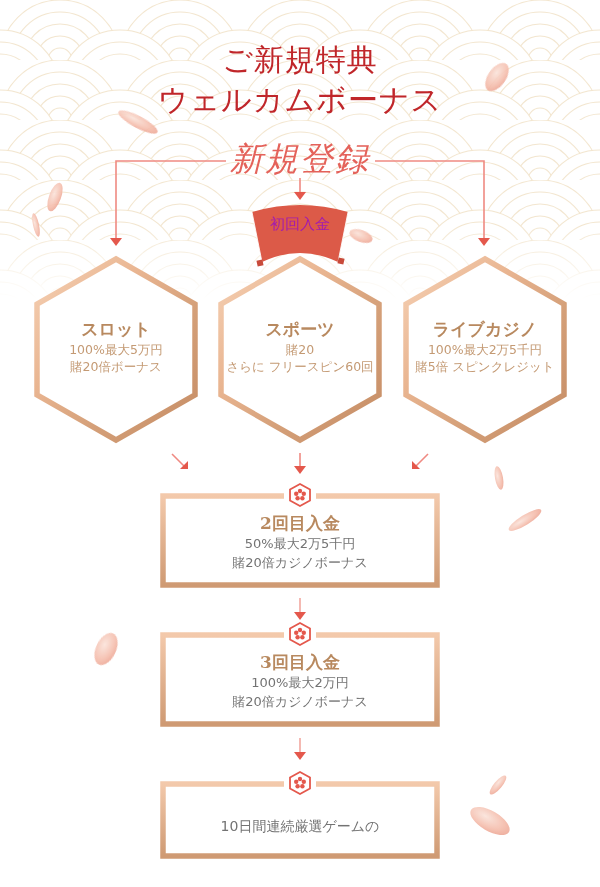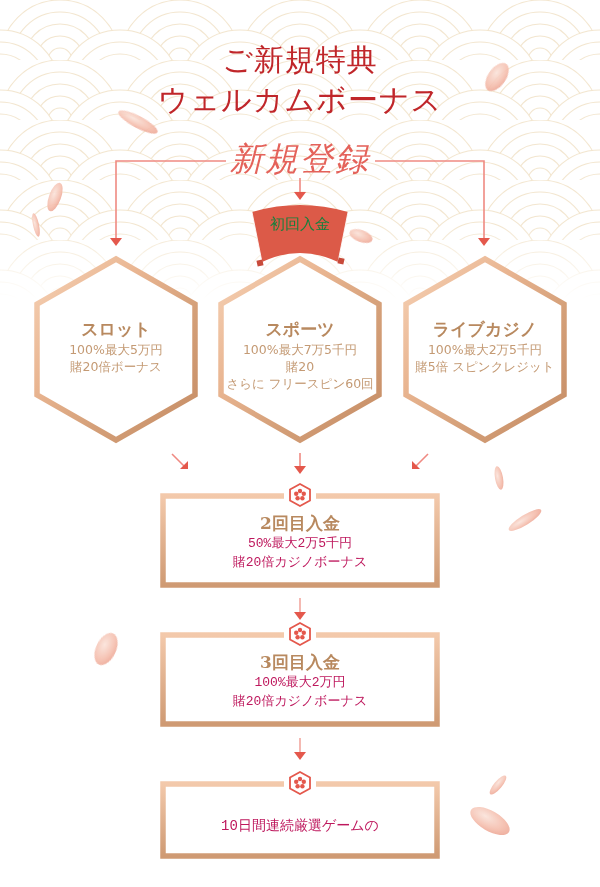--- a/index.html
+++ b/index.html
@@ -13,31 +13,31 @@
            font-family: "DejaVu Serif", serif; z-index: 3; }
   .title.line1 { top: 40px; font-size: 30px; letter-spacing: 1px; }
   .title.line2 { top: 80px; font-size: 30px; letter-spacing: 1px; }
 
   .reg-label { position: absolute; top: 137px; left: 0; width: 600px; text-align: center;
                color: #e4625a; font-family: "DejaVu Serif", serif; font-size: 33px;
                letter-spacing: 2px; z-index: 3; font-style: italic; }
   .reg-label span { background: transparent; padding: 0 6px; }
 
   .banner-text { position: absolute; left: 250px; top: 215px; width: 100px; text-align: center;
-                 color: #15803d; font-family: "DejaVu Serif", serif; font-size: 15px; z-index: 4; }
+                 color: #a21caf; font-family: "DejaVu Serif", serif; font-size: 15px; z-index: 4; }
 
   .hex-text { position: absolute; text-align: center; color: #c89a72; z-index: 3; }
   .hex-text .h-title { font-family: "DejaVu Serif", serif; font-size: 17px; font-weight: bold;
                        color: #b8895f; }
   .hex-text .h-line { font-size: 12.5px; line-height: 17px; color: #c49a74; }
 
   .box-text { position: absolute; left: 170px; width: 260px; text-align: center; z-index: 3; }
   .box-text .b-title { font-family: "DejaVu Serif", serif; font-size: 17px; font-weight: bold;
                        color: #b8895f; line-height: 22px; }
-  .box-text .b-line { font-size: 13px; line-height: 19px; color: #be185d; font-family: Liberation Mono, monospace; }
+  .box-text .b-line { font-size: 13px; line-height: 19px; color: #737373; }
 </style>
 </head>
 <body>
 
 <svg class="bg-waves" viewBox="0 0 600 300" xmlns="http://www.w3.org/2000/svg">
   <defs>
     <pattern id="wave" x="0" y="0" width="120" height="60" patternUnits="userSpaceOnUse">
       <g fill="#ffffff" stroke="#f3e6cf" stroke-width="1.1">
 
         <g transform="translate(60,30)">
@@ -229,21 +229,20 @@
 <div class="banner-text">初回入金</div>
 
 <div class="hex-text" style="left:36px; top:318px; width:160px;">
   <div class="h-title">スロット</div>
   <div class="h-line">100%最大5万円</div>
   <div class="h-line">賭20倍ボーナス</div>
 </div>
 
 <div class="hex-text" style="left:215px; top:318px; width:170px;">
   <div class="h-title">スポーツ</div>
-  <div class="h-line">100%最大7万5千円</div>
   <div class="h-line">賭20</div>
   <div class="h-line">さらに フリースピン60回</div>
 </div>
 
 <div class="hex-text" style="left:400px; top:318px; width:170px;">
   <div class="h-title">ライブカジノ</div>
   <div class="h-line">100%最大2万5千円</div>
   <div class="h-line">賭5倍 スピンクレジット</div>
 </div>
 

